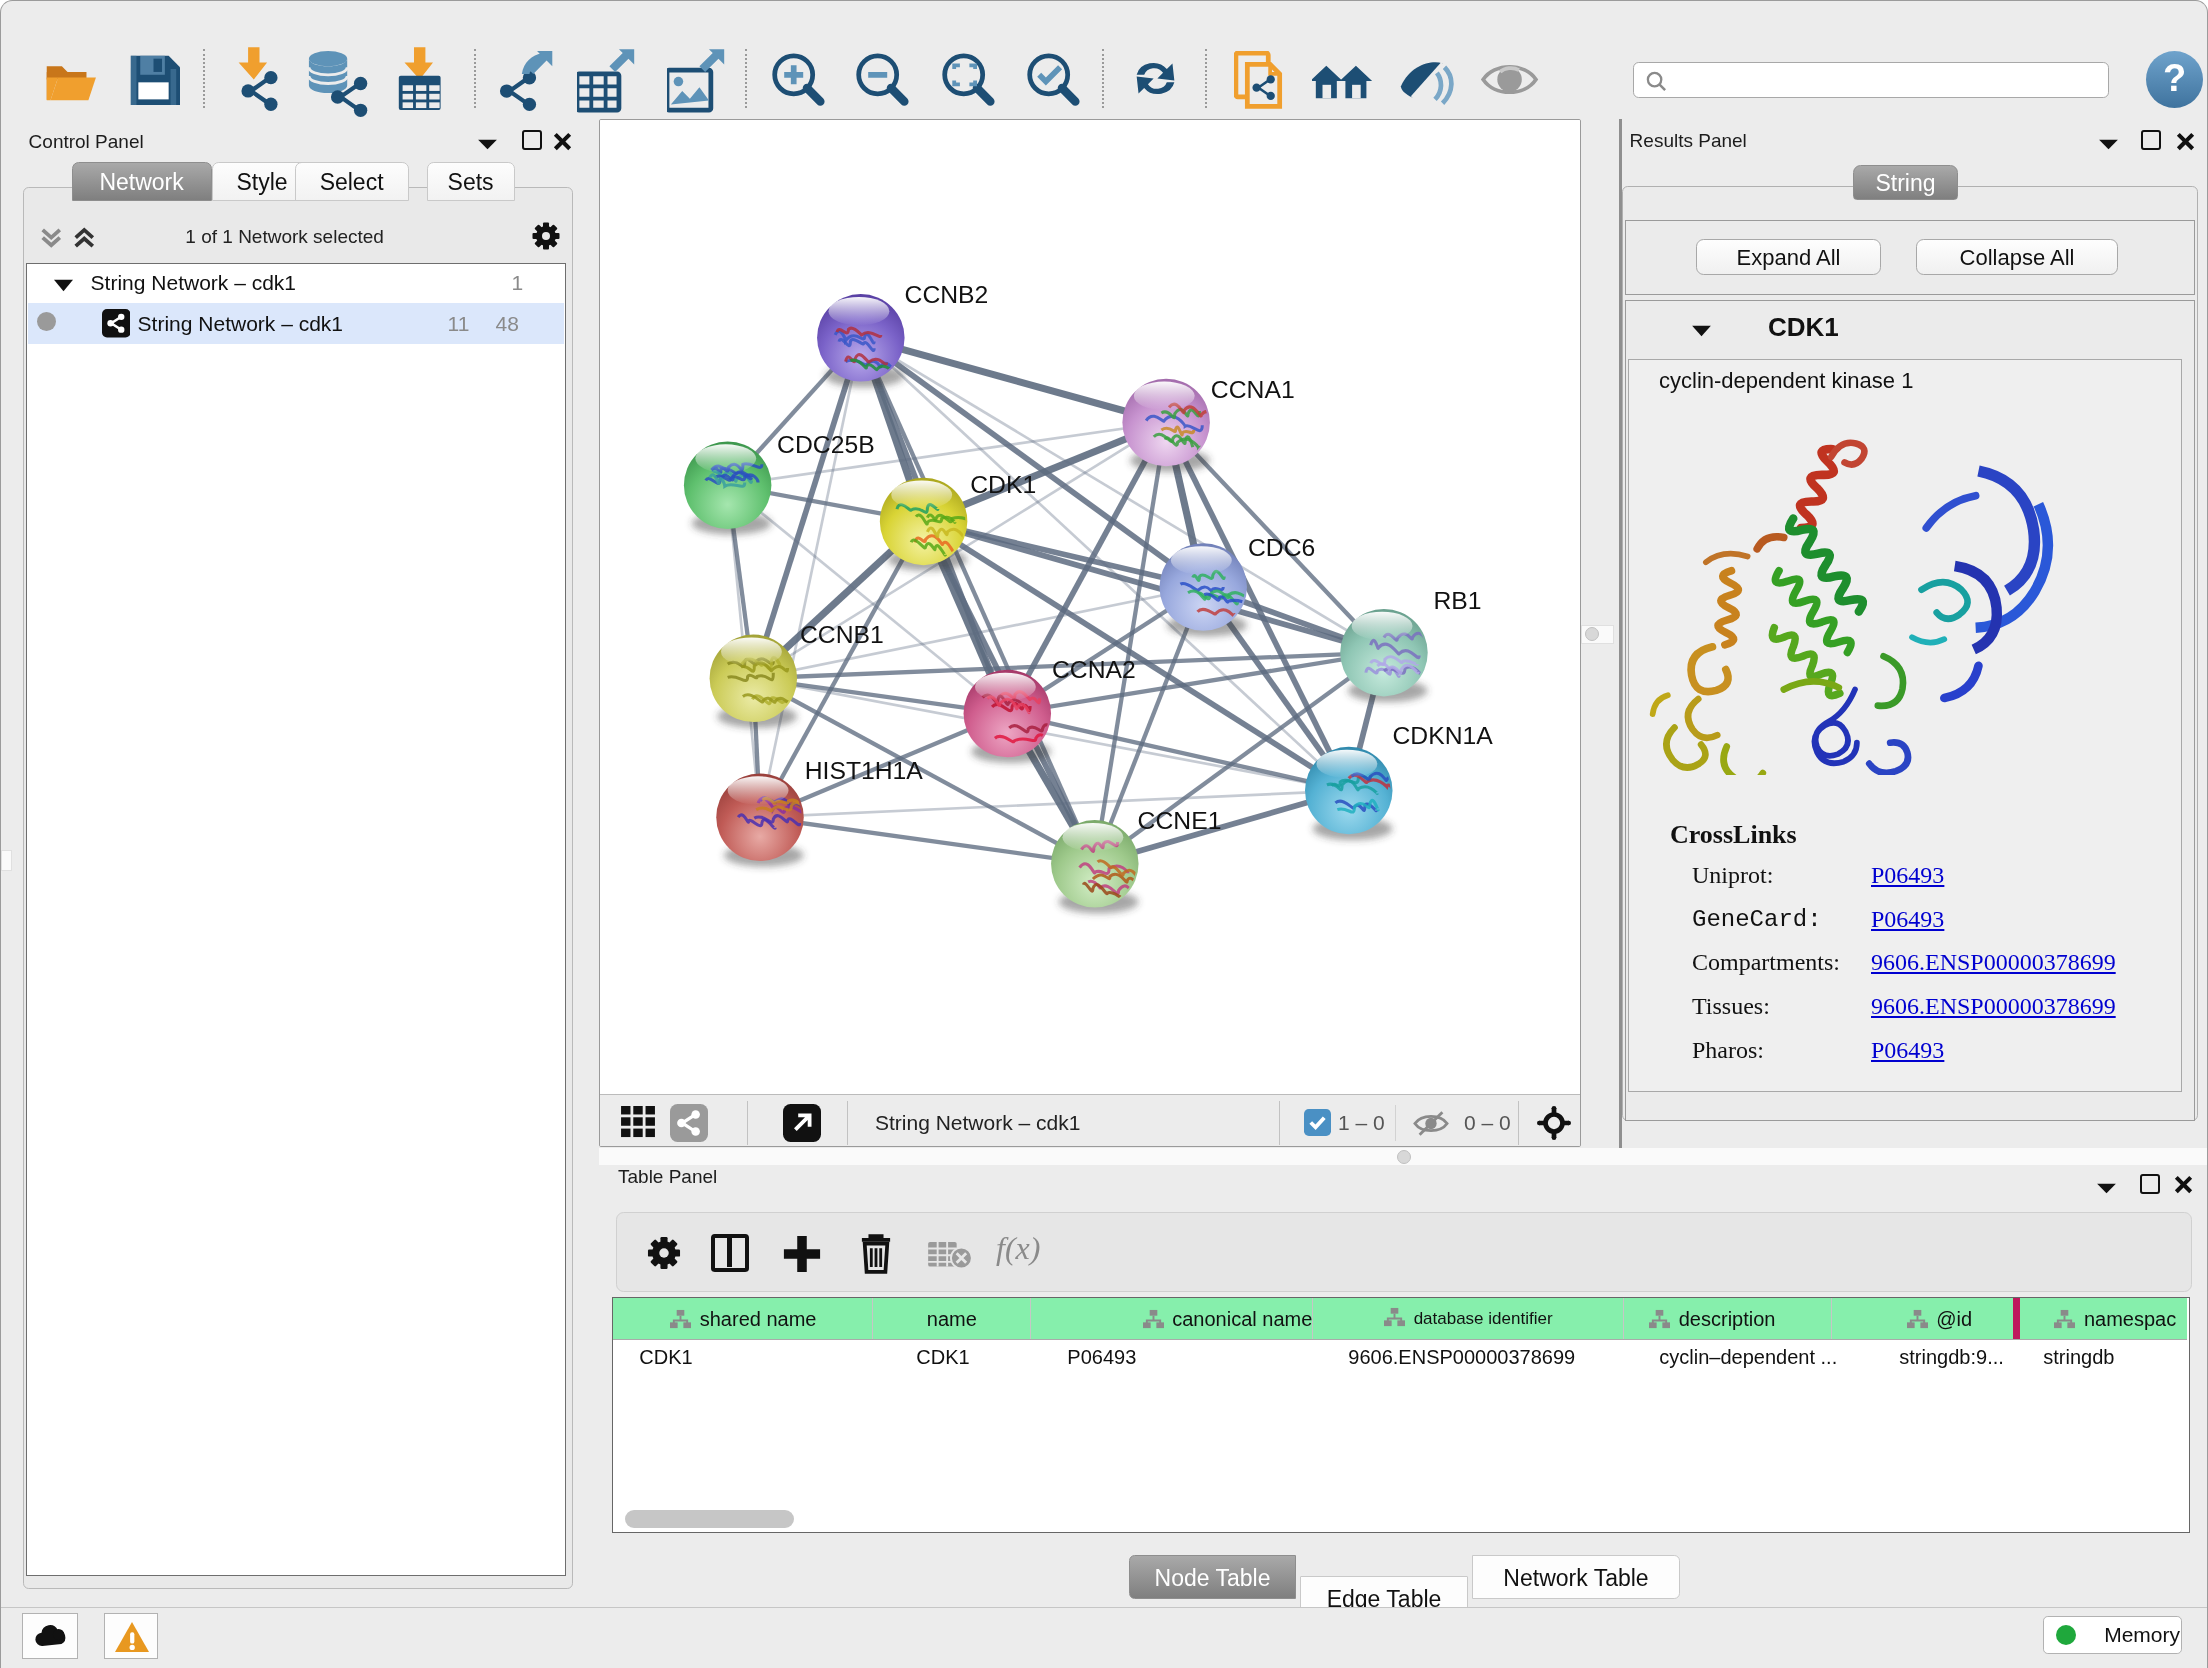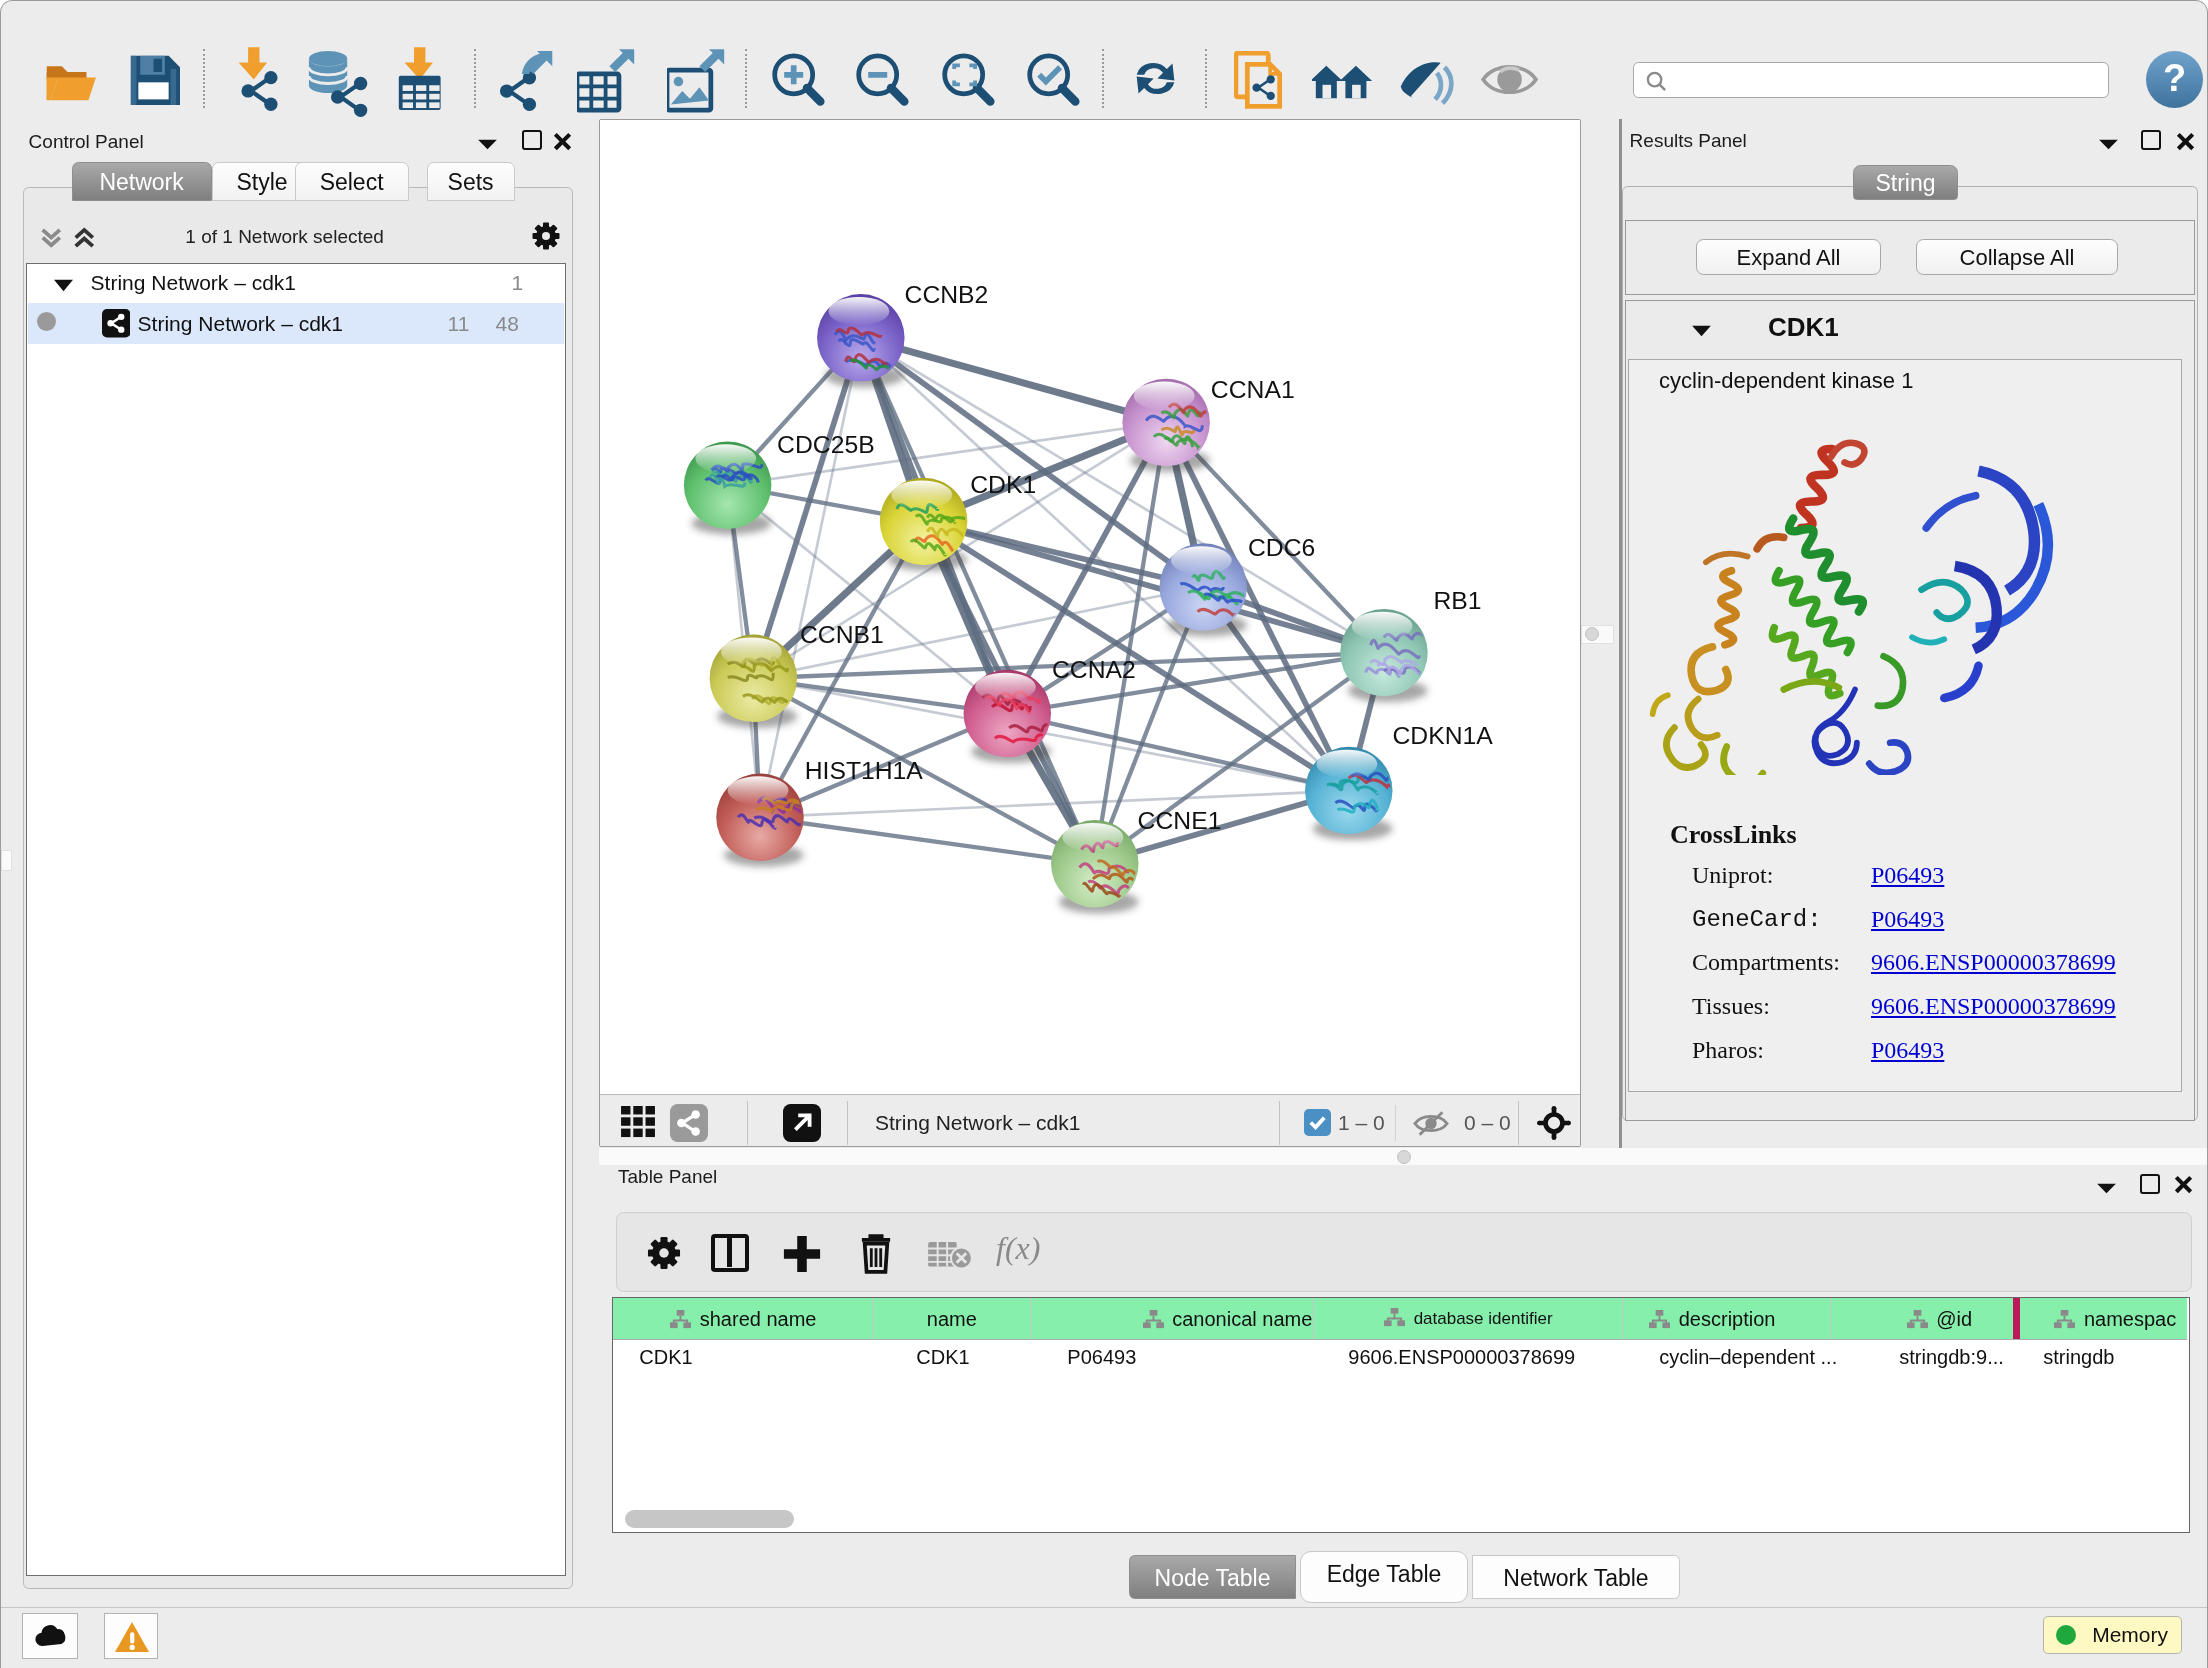--- a/index.html
+++ b/index.html
@@ -735,34 +735,34 @@
         <div class="abs" style="left:26px;top:48px;font-size:20px;color:#111">CDK1</div>
         <div class="abs" style="left:303px;top:48px;font-size:20px;color:#111">CDK1</div>
         <div class="abs" style="left:454px;top:48px;font-size:20px;color:#111">P06493</div>
         <div class="abs" style="left:735px;top:48px;font-size:20px;color:#111">9606.ENSP00000378699</div>
         <div class="abs" style="left:1046px;top:48px;font-size:20px;color:#111">cyclin–dependent ...</div>
         <div class="abs" style="left:1286px;top:48px;font-size:20px;color:#111">stringdb:9...</div>
         <div class="abs" style="left:1430px;top:48px;font-size:20px;color:#111">stringdb</div>
         <div class="abs" style="left:11.4px;top:212px;width:169px;height:18px;background:#c6c6c6;border-radius:9.5px"></div>
       </div>
       <div class="btab" style="left:530px;top:395px;width:167px;height:44px;line-height:44px;background:linear-gradient(#a9a9a9,#7f7f7f);color:#fff;border-color:#8e8e8e;border-radius:5.7px 0 0 5.7px">Node Table</div>
-      <div class="btab" style="left:701px;top:391px;width:168px;height:52px;line-height:44px;border-radius:11px">Edge Table</div>
+      <div class="btab" style="left:701px;top:416px;width:168px;height:40px;line-height:44px;border-radius:1px">Edge Table</div>
       <div class="btab" style="left:873px;top:395px;width:208px;height:44px;line-height:44px;border-radius:0 5.7px 5.7px 0">Network Table</div>
     </div>
 <div class="abs" style="left:0;top:1606px;width:2208px;height:62px;background:#ececec;border-top:1px solid #c6c6c6">
       <div class="abs" style="left:21px;top:4.8px;width:56px;height:46px;background:#fdfdfd;border:1px solid #b2b2b2">
         <svg style="position:absolute;left:9.5px;top:9.5px" width="36" height="27" viewBox="0 0 38 28">
           <path d="M10,24 a7,7 0 0 1 -1,-14 a9,9 0 0 1 17,-3 a8,8 0 0 1 4,15 z" fill="#111"></path>
           <circle cx="27" cy="12" r="6" fill="#111"></circle>
         </svg>
       </div>
       <div class="abs" style="left:103px;top:4.8px;width:54px;height:46px;background:#fdfdfd;border:1px solid #b2b2b2">
         <svg style="position:absolute;left:7.6px;top:6.7px" width="38" height="34" viewBox="0 0 40 36">
           <path d="M20,2 L38,34 H2 z" fill="#e89820"></path>
           <rect x="18" y="13" width="4.5" height="12" rx="2" fill="#fff"></rect>
           <circle cx="20.2" cy="29" r="2.8" fill="#fff"></circle>
         </svg>
       </div>
-      <div class="abs" style="left:2042px;top:7.6px;width:139px;height:38px;background:#fef9c3;border:1px solid #b2b2b2;border-radius:4.8px;font-size:21px;color:#111;text-align:right;line-height:36px;padding-right:13px">Memory</div>
+      <div class="abs" style="left:2042px;top:7.6px;width:139px;height:38px;background:#ffffff;border:1px solid #b2b2b2;border-radius:4.8px;font-size:21px;color:#111;text-align:right;line-height:36px;padding-right:1px">Memory</div>
       <div class="abs" style="left:2055px;top:17px;width:20px;height:20px;border-radius:50%;background:#1fa83c"></div>
     </div>
 <div class="abs" style="left:0;top:849px;width:11.4px;height:21px;background:#fafafa;border:1px solid #e0e0e0"></div>
 </div>
 
 </body></html>

